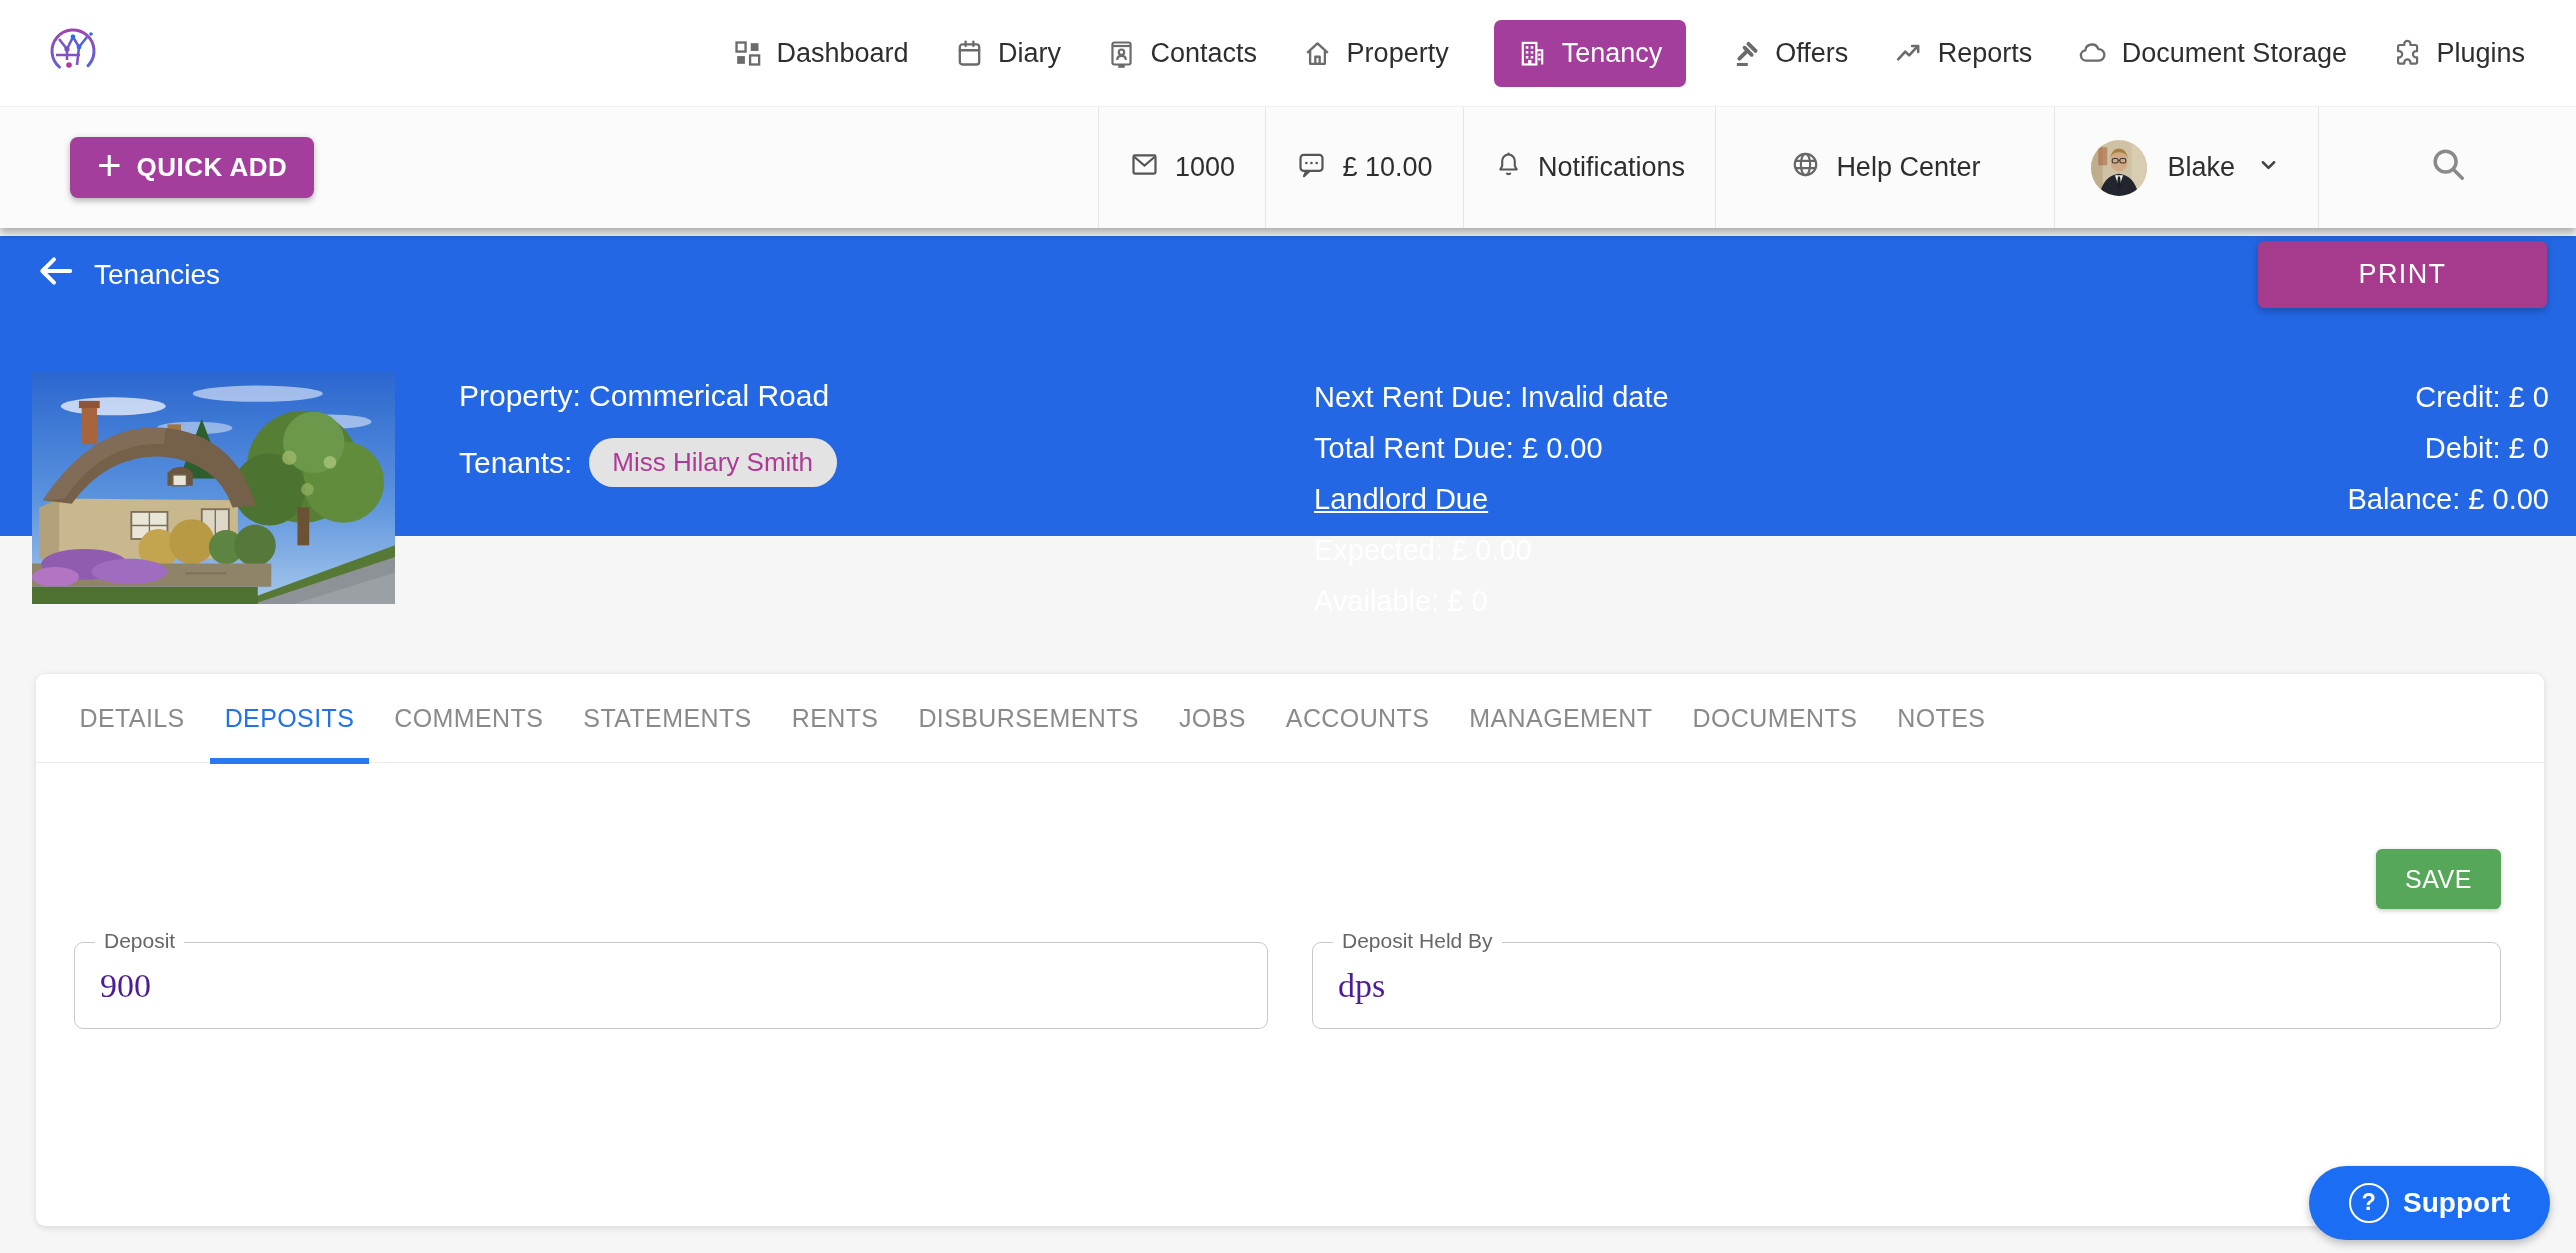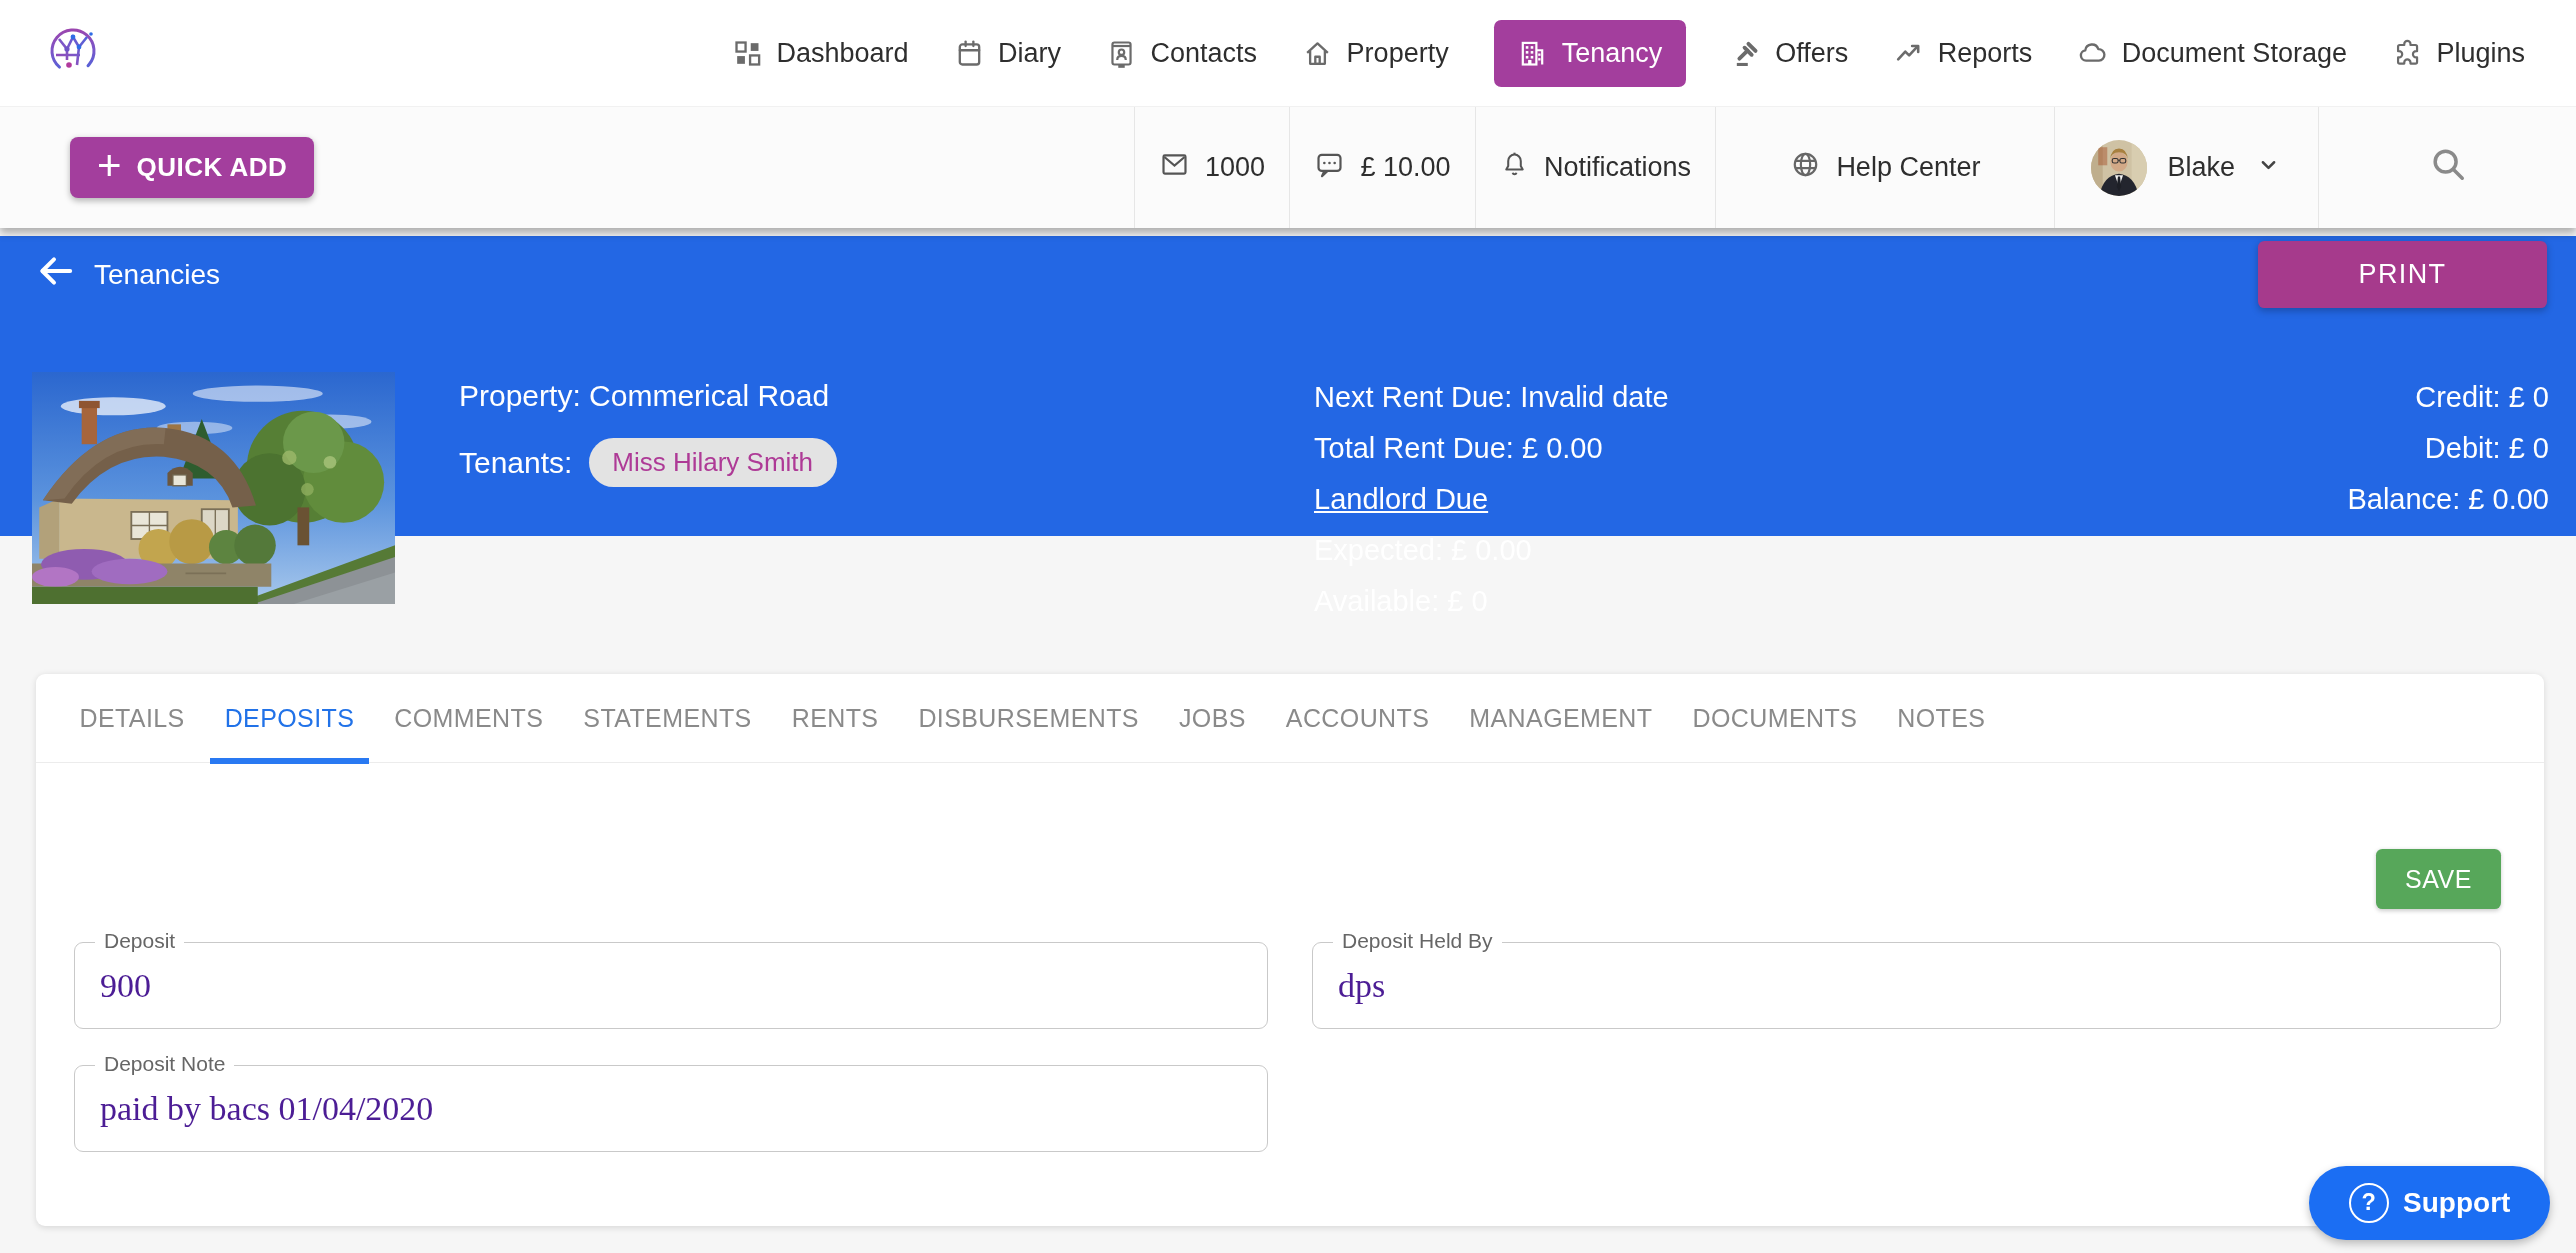--- a/index.html
+++ b/index.html
@@ -35,21 +35,21 @@
   }
   .quickadd {
     align-self: center; margin-left: 70px; display: flex; align-items: center; gap: 14.5px;
     background: #a33e9d; color: #fff; border: none; border-radius: 8.1px;
     height: 61px; padding: 0 27px; font-size: 26px; font-weight: 700; letter-spacing: 0.5px;
     font-family: inherit; box-shadow: 0 2.7px 6.3px rgba(0,0,0,.28); cursor: pointer;
   }
   .plus-glyph { font-size: 42px; font-weight: 300; line-height: 0; margin-top: -3.6px; }
   .toolbar-right { margin-left: auto; display: flex; align-items: stretch; }
   .tcell {
-    display: flex; align-items: center; gap: 15.4px; padding: 0 24px;
+    display: flex; align-items: center; gap: 15.4px; padding: 0 30px;
     border-left: 0.9px solid #e6e6e6; font-size: 27px; color: #2e2e2e; cursor: pointer;
     white-space: nowrap;
   }
   .tcell.help { padding: 0 74px; }
   .tcell.user { padding: 0 36px; gap: 20px; }
   .tcell.search-cell { width: 258px; justify-content: center; }
   .avatar { width: 56px; height: 56px; border-radius: 50%; overflow: hidden; flex: 0 0 auto; }
   
   .hero {
     position: absolute; top: 228px; left: 0; right: 0; height: 300px;
@@ -452,24 +452,20 @@
       </div>
       <div class="fields-grid">
         <div class="field">
           <label>Deposit</label>
           <input type="text" value="900" style="">
         </div>
         <div class="field">
           <label>Deposit Held By</label>
           <input type="text" value="dps" style="">
         </div>
-        <div class="field">
-          <label>Deposit Note</label>
-          <input type="text" value="paid by bacs 01/04/2020" style="">
-        </div>
       </div>
     </div>
   </main>
 
   <button class="support-btn">
     <span class="qmark">?</span>
     <span>Support</span>
   </button>
 
 </div>

